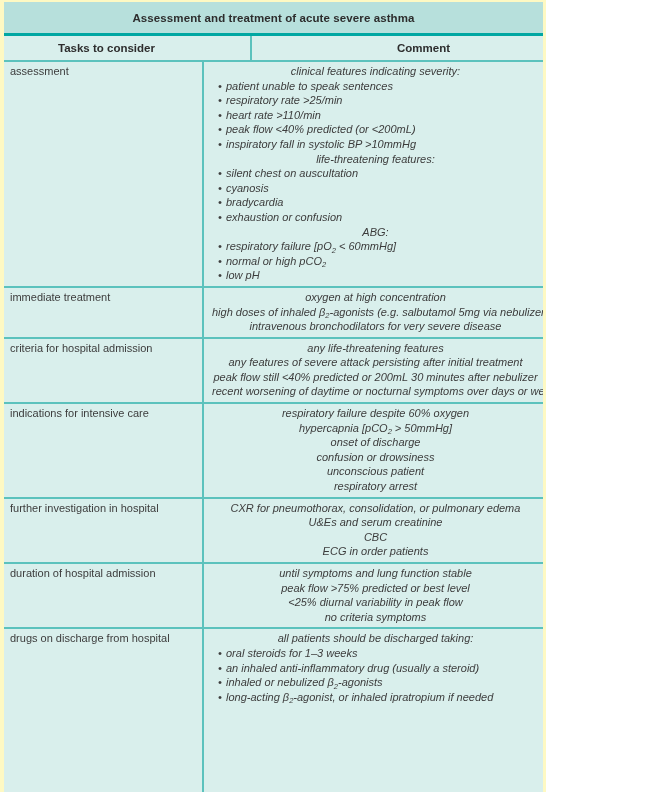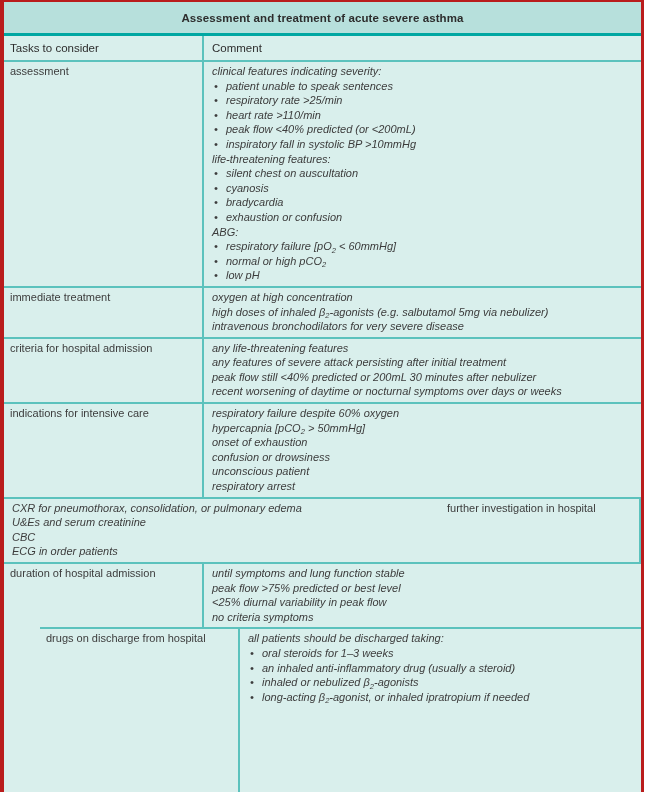--- a/index.html
+++ b/index.html
@@ -6,53 +6,53 @@
     --title-bar-bg:#b7e0dc;
     --accent-line:#00a7a2;
     --body-bg:#d9efec;
     --grid-line:#5cc2bd;
     --text:#3c3c3c;
     --heading-text:#2d2d2d;
   }
   *{box-sizing:border-box;margin:0;padding:0;}
   html,body{background:#ffffff;}
   .page{
-    width:644px;height:792px;background:#b91c1c;overflow:hidden;position:relative;
+    width:546px;height:792px;background:#fef9c3;overflow:hidden;position:relative;
     font-family:"Liberation Sans","DejaVu Sans",sans-serif;
   }
   .table{
     margin:2px 3px 0 4px;height:790px;overflow:hidden;
     background:var(--body-bg);
     display:flex;flex-direction:column;
   }
   .title-bar{
     flex:0 0 31px;background:var(--title-bar-bg);
     display:flex;align-items:center;justify-content:center;
   }
   .title-bar span{
     font-size:11.5px;font-weight:bold;color:var(--heading-text);letter-spacing:.1px;
   }
   .accent{flex:0 0 3px;background:var(--accent-line);}
   .header-row{display:flex;flex:0 0 auto;}
   .header-row .cell{
-    font-size:11.5px;font-weight:normal;color:var(--heading-text);
-    padding-top:6px;padding-bottom:6px;
+    font-size:11.5px;font-weight:bold;color:var(--heading-text);
+    padding-top:6px;padding-bottom:6px;margin-left:48px;
   }
   .cell.task{
     flex:0 0 200px;width:200px;
     border-right:2px solid var(--grid-line);
     padding-left:6px;padding-right:6px;
   }
   .cell.comment{
     flex:1 1 auto;min-width:0;
-    padding-left:8px;padding-right:4px;
+    padding-left:8px;padding-right:4px;text-align:center;
   }
   .t-body{flex:1 1 auto;display:flex;flex-direction:column;}
   .t-row{display:flex;border-top:2px solid var(--grid-line);}
-  .t-row:last-child{flex:1 0 auto;margin-left:36px;}
+  .t-row:last-child{flex:1 0 auto;}
   .t-row .cell{padding-top:2px;padding-bottom:3px;}
   .t-row .cell.task{
     font-size:11px;color:var(--text);line-height:14.6px;
   }
   .line{
     font-size:11px;color:var(--text);line-height:14.6px;white-space:nowrap;font-style:italic;
   }
   .line.bullet{display:flex;padding-left:2px;}
   .line .dot{flex:0 0 12px;width:12px;}
   sub{
@@ -145,34 +145,34 @@
             <div class="line">any features of severe attack persisting after initial treatment</div>
             <div class="line">peak flow still &lt;40% predicted or 200mL 30 minutes after nebulizer</div>
             <div class="line">recent worsening of daytime or nocturnal symptoms over days or weeks</div>
           </div>
         </div>
         <div class="t-row">
           <div class="cell task">indications for intensive care</div>
           <div class="cell comment">
             <div class="line">respiratory failure despite 60% oxygen</div>
             <div class="line">hypercapnia [pCO<sub>2</sub> &gt; 50mmHg]</div>
-            <div class="line">onset of exhaustion</div>
+            <div class="line">onset of discharge</div>
             <div class="line">confusion or drowsiness</div>
             <div class="line">unconscious patient</div>
             <div class="line">respiratory arrest</div>
           </div>
         </div>
         <div class="t-row">
+          <div class="cell task">further investigation in hospital</div>
           <div class="cell comment">
             <div class="line">CXR for pneumothorax, consolidation, or pulmonary edema</div>
             <div class="line">U&amp;Es and serum creatinine</div>
             <div class="line">CBC</div>
             <div class="line">ECG in order patients</div>
           </div>
-          <div class="cell task">further investigation in hospital</div>
         </div>
         <div class="t-row">
           <div class="cell task">duration of hospital admission</div>
           <div class="cell comment">
             <div class="line">until symptoms and lung function stable</div>
             <div class="line">peak flow &gt;75% predicted or best level</div>
             <div class="line">&lt;25% diurnal variability in peak flow</div>
             <div class="line">no criteria symptoms</div>
           </div>
         </div>

